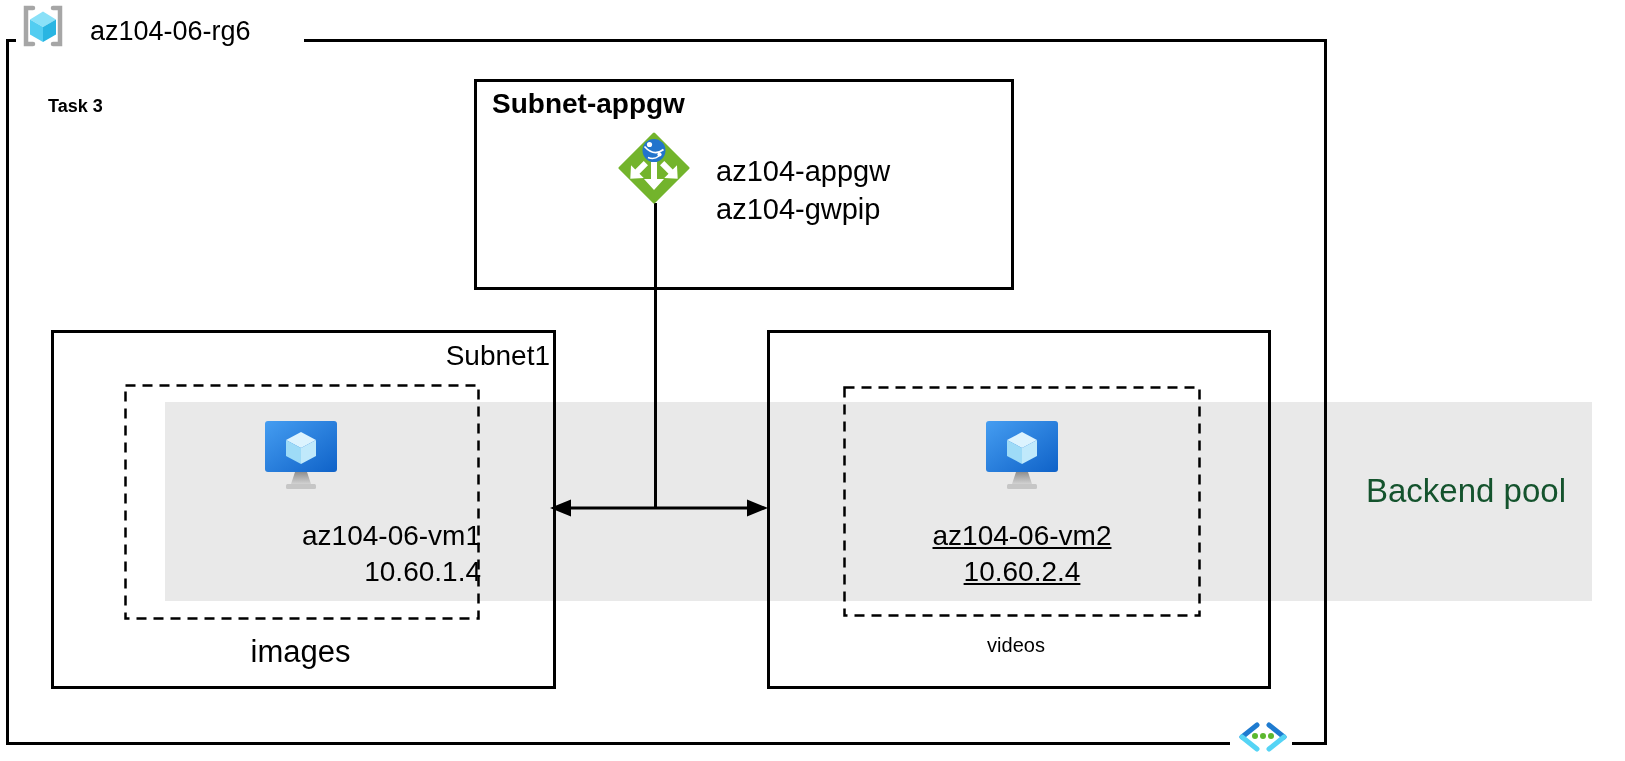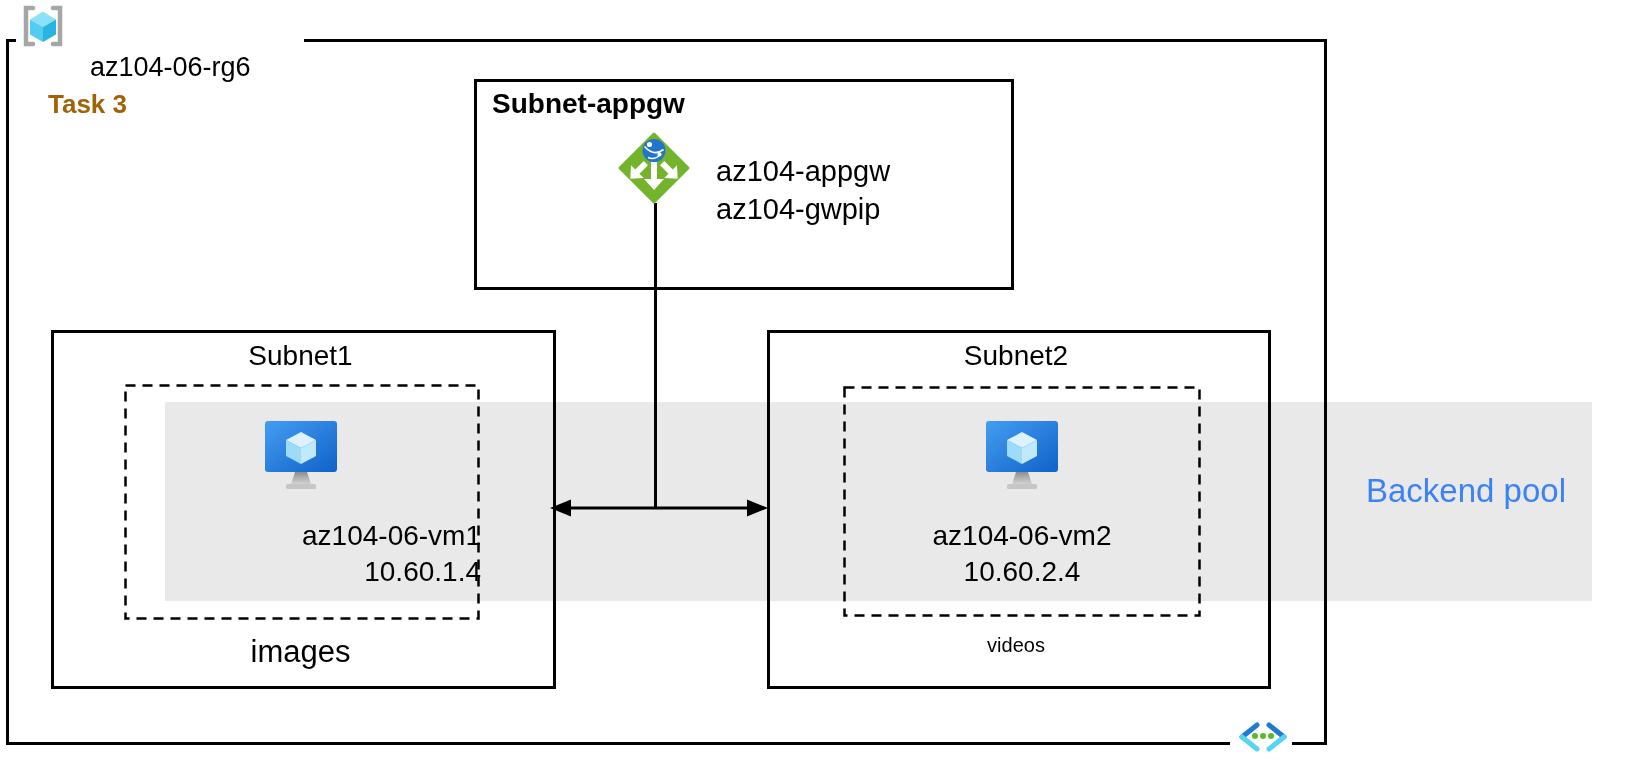--- a/index.html
+++ b/index.html
@@ -4,50 +4,50 @@
 <style>
   html,body{margin:0;padding:0;background:#fff;}
   #canvas{
     position:relative;width:1625px;height:761px;background:#ffffff;
     font-family:"Liberation Sans", sans-serif;color:#000;overflow:hidden;
   }
   .abs{position:absolute;}
 
   
   .backend-band{left:165px;top:402px;width:1427px;height:199px;background:#e9e9e9;z-index:1;}
-  .backend-label{left:1340px;top:471px;width:252px;text-align:center;font-size:33px;line-height:40px;z-index:2;color:#3b82f6;}
+  .backend-label{left:1340px;top:471px;width:252px;text-align:center;font-size:33px;line-height:40px;z-index:2;color:#14532d;}
 
   
   .outer-box{left:6px;top:39px;width:1315px;height:700px;border:3px solid #000;z-index:2;background:transparent;}
   .top-gap-cover{left:16px;top:35px;width:288px;height:11px;background:#fff;z-index:3;}
   .rg-icon{left:20px;top:4px;z-index:4;}
-  .rg-label{left:90px;top:16px;font-size:27px;line-height:30px;z-index:4;margin-top:36px;}
-  .task-label{left:48px;top:89px;font-size:26px;font-weight:bold;color:#a16207;z-index:4;}
+  .rg-label{left:90px;top:16px;font-size:27px;line-height:30px;z-index:4;}
+  .task-label{left:48px;top:96px;font-size:18px;font-weight:bold;color:#000000;z-index:4;}
 
   
   .appgw-box{left:474px;top:79px;width:534px;height:205px;border:3px solid #000;z-index:2;}
   .appgw-title{left:492px;top:88px;font-size:28px;z-index:3;font-weight:bold;}
   .appgw-icon{left:618px;top:132px;z-index:4;}
   .appgw-names{left:716px;top:152px;font-size:29px;line-height:38px;z-index:3;}
 
   
   .connector-v{left:654px;top:203px;width:3px;height:306px;background:#000;z-index:3;}
   .connector-h{left:549px;top:495px;z-index:3;}
 
   
   .subnet1-box{left:51px;top:330px;width:499px;height:353px;border:3px solid #000;z-index:2;}
   .subnet2-box{left:767px;top:330px;width:498px;height:353px;border:3px solid #000;z-index:2;}
-  .subnet1-title{left:51px;top:340px;width:499px;text-align:center;font-size:28px;z-index:3;}
+  .subnet1-title{left:51px;top:340px;width:499px;text-align:right;font-size:28px;z-index:3;}
   .subnet2-title{left:767px;top:340px;width:498px;text-align:center;font-size:28px;z-index:3;}
   .dashed1{left:124px;top:384px;z-index:2;}
   .dashed2{left:843px;top:386px;z-index:2;}
   .vm1-icon{left:261px;top:421px;z-index:3;}
   .vm2-icon{left:982px;top:421px;z-index:3;}
   .vm1-text{left:121px;top:518px;width:360px;text-align:right;font-size:28px;line-height:36px;z-index:3;}
-  .vm2-text{left:842px;top:518px;width:360px;text-align:center;font-size:28px;line-height:36px;z-index:3;}
+  .vm2-text{left:842px;top:518px;width:360px;text-align:center;font-size:28px;line-height:36px;z-index:3;text-decoration:underline;}
   .caption1{left:51px;top:634px;width:499px;text-align:center;font-size:31px;z-index:3;}
   .caption2{left:767px;top:634px;width:498px;text-align:center;font-size:20px;z-index:3;}
 
   
   .vnet-patch{left:1230px;top:716px;width:62px;height:38px;background:#fff;z-index:3;}
   .vnet-icon{left:1237px;top:722px;z-index:4;}
 </style>
 </head>
 <body>
 
@@ -131,21 +131,20 @@
       <rect x="25" y="63" width="30" height="5" rx="1.5" fill="#c6c6c6"></rect>
     </svg>
   </div>
   <div class="abs vm1-text">
     <div>az104-06-vm1</div>
     <div>10.60.1.4</div>
   </div>
   <div class="abs caption1">images</div>
 
   <div class="abs subnet2-box"></div>
-  <div class="abs subnet2-title">Subnet2</div>
   <svg class="abs dashed2" width="358" height="231" viewBox="0 0 358 231">
     <rect x="1.5" y="1.5" width="355" height="228" fill="none" stroke="#000" stroke-width="2.5" stroke-dasharray="10 7"></rect>
   </svg>
   <div class="abs vm2-icon">
     <svg width="80" height="70" viewBox="0 0 80 70">
       <defs>
         <linearGradient id="vmg2" x1="0" y1="0" x2="1" y2="1">
           <stop offset="0" stop-color="#459df1"></stop>
             <stop offset="1" stop-color="#0f62c8"></stop>
         </linearGradient>

